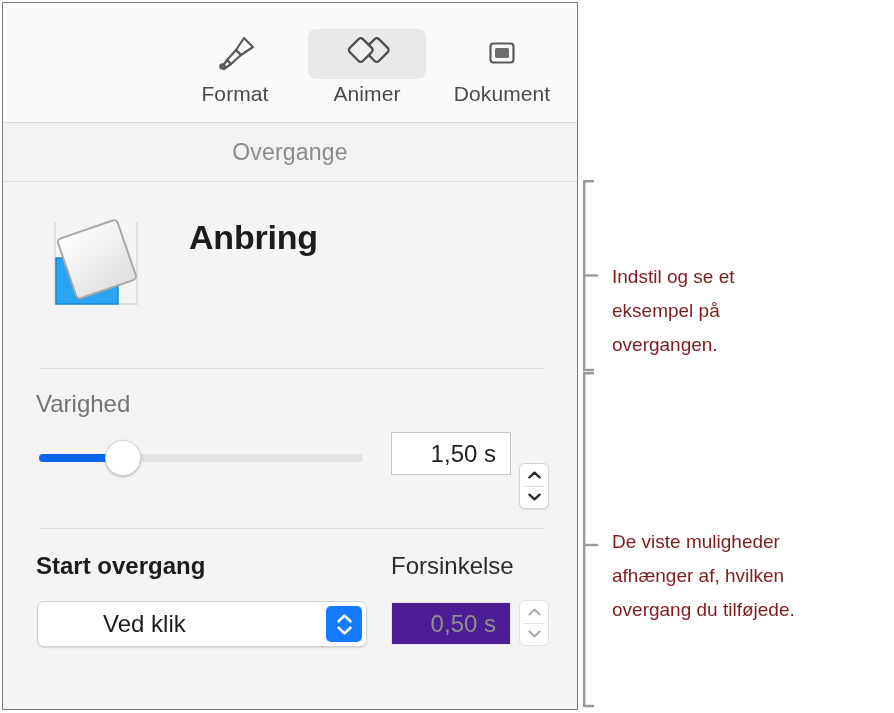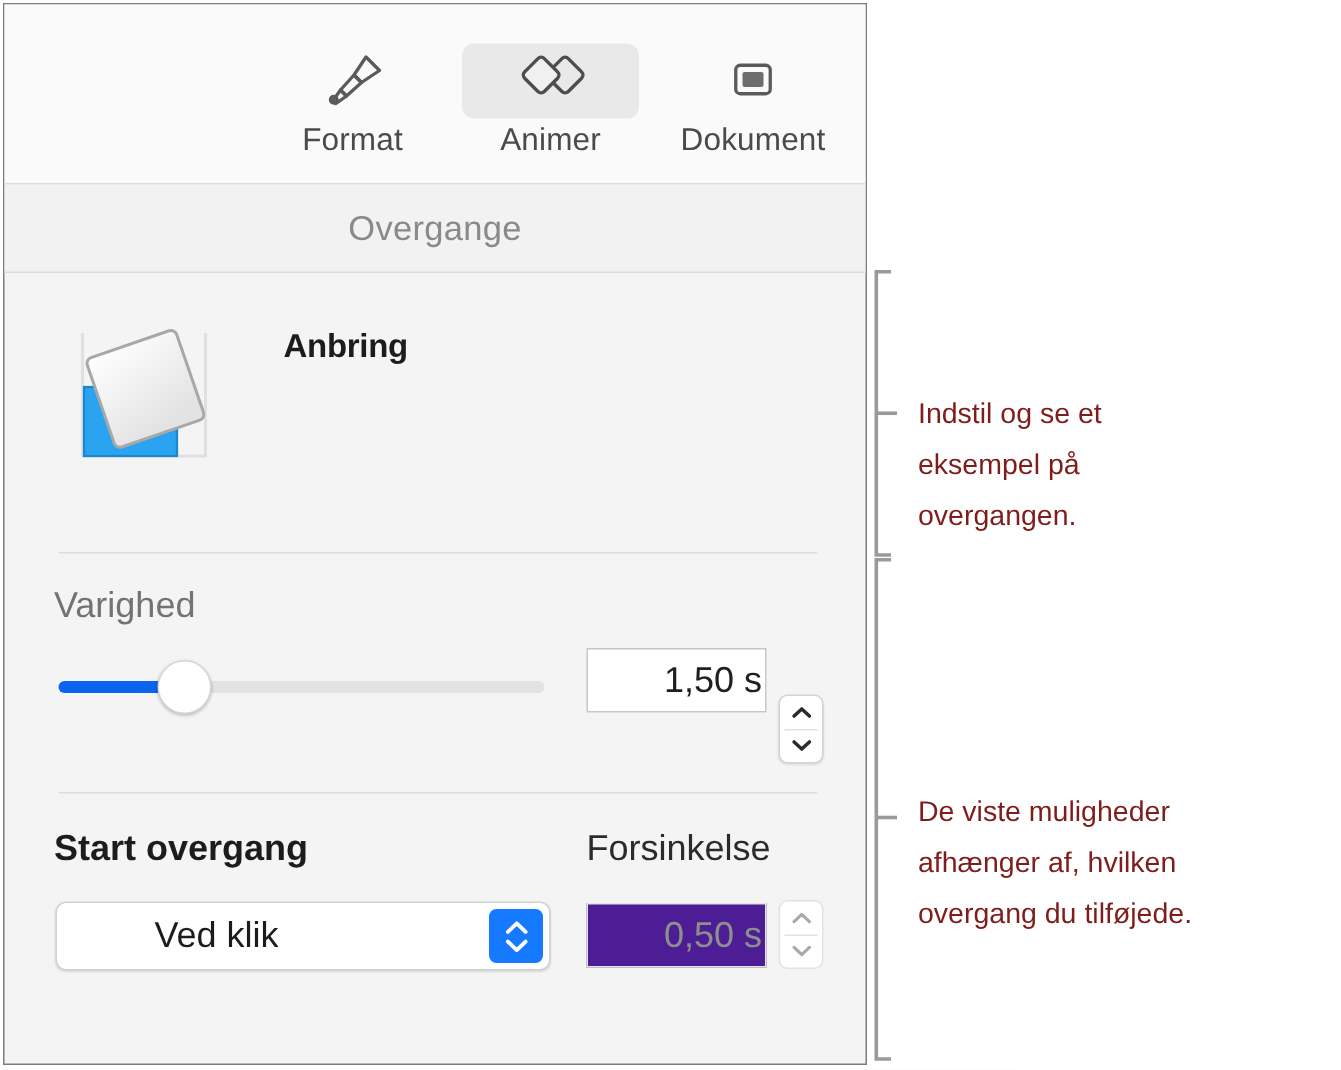--- a/index.html
+++ b/index.html
@@ -88,21 +88,21 @@
     position: absolute;
     left: 36px;
     top: 24px;
     width: 118px;
     height: 104px;
   }
   #effect-name {
     position: absolute;
     left: 186px;
     top: 36px;
-    font-size: 22px;
+    font-size: 34px;
     font-weight: bold;
     color: #1c1c1c;
     letter-spacing: -0.2px;
   }
   .push-button {
     position: absolute;
     height: 44px;
     background: #ffffff;
     border: 1px solid #d2d2d2;
     border-radius: 7px;
@@ -187,21 +187,21 @@
     cursor: pointer;
   }
   .num-field {
     position: absolute;
     box-sizing: border-box;
     background: #ffffff;
     border: 1px solid #c6c6c6;
     display: flex;
     align-items: center;
     justify-content: flex-end;
-    padding-right: 2px;
+    padding-right: 14px;
     font-size: 24px;
     color: #1f1f1f;
   }
   #duration-field {
     left: 388px;
     top: 62px;
     width: 120px;
     height: 43px;
   }
   .stepper {

